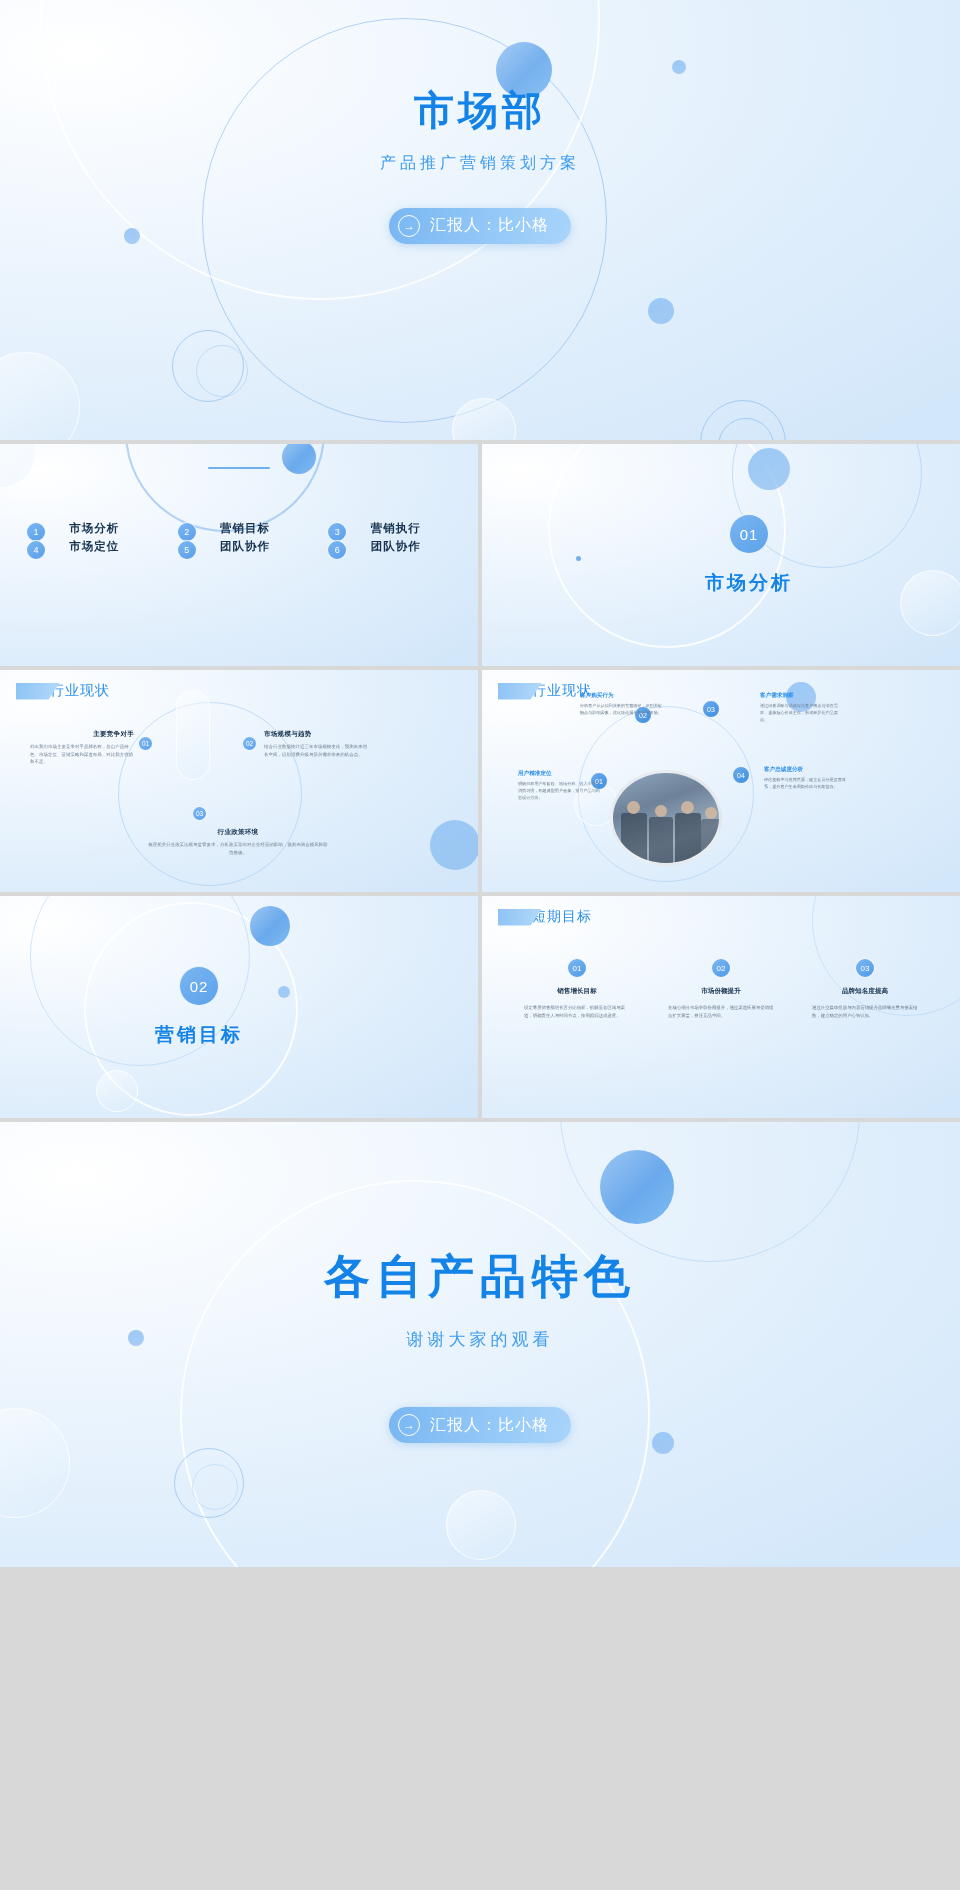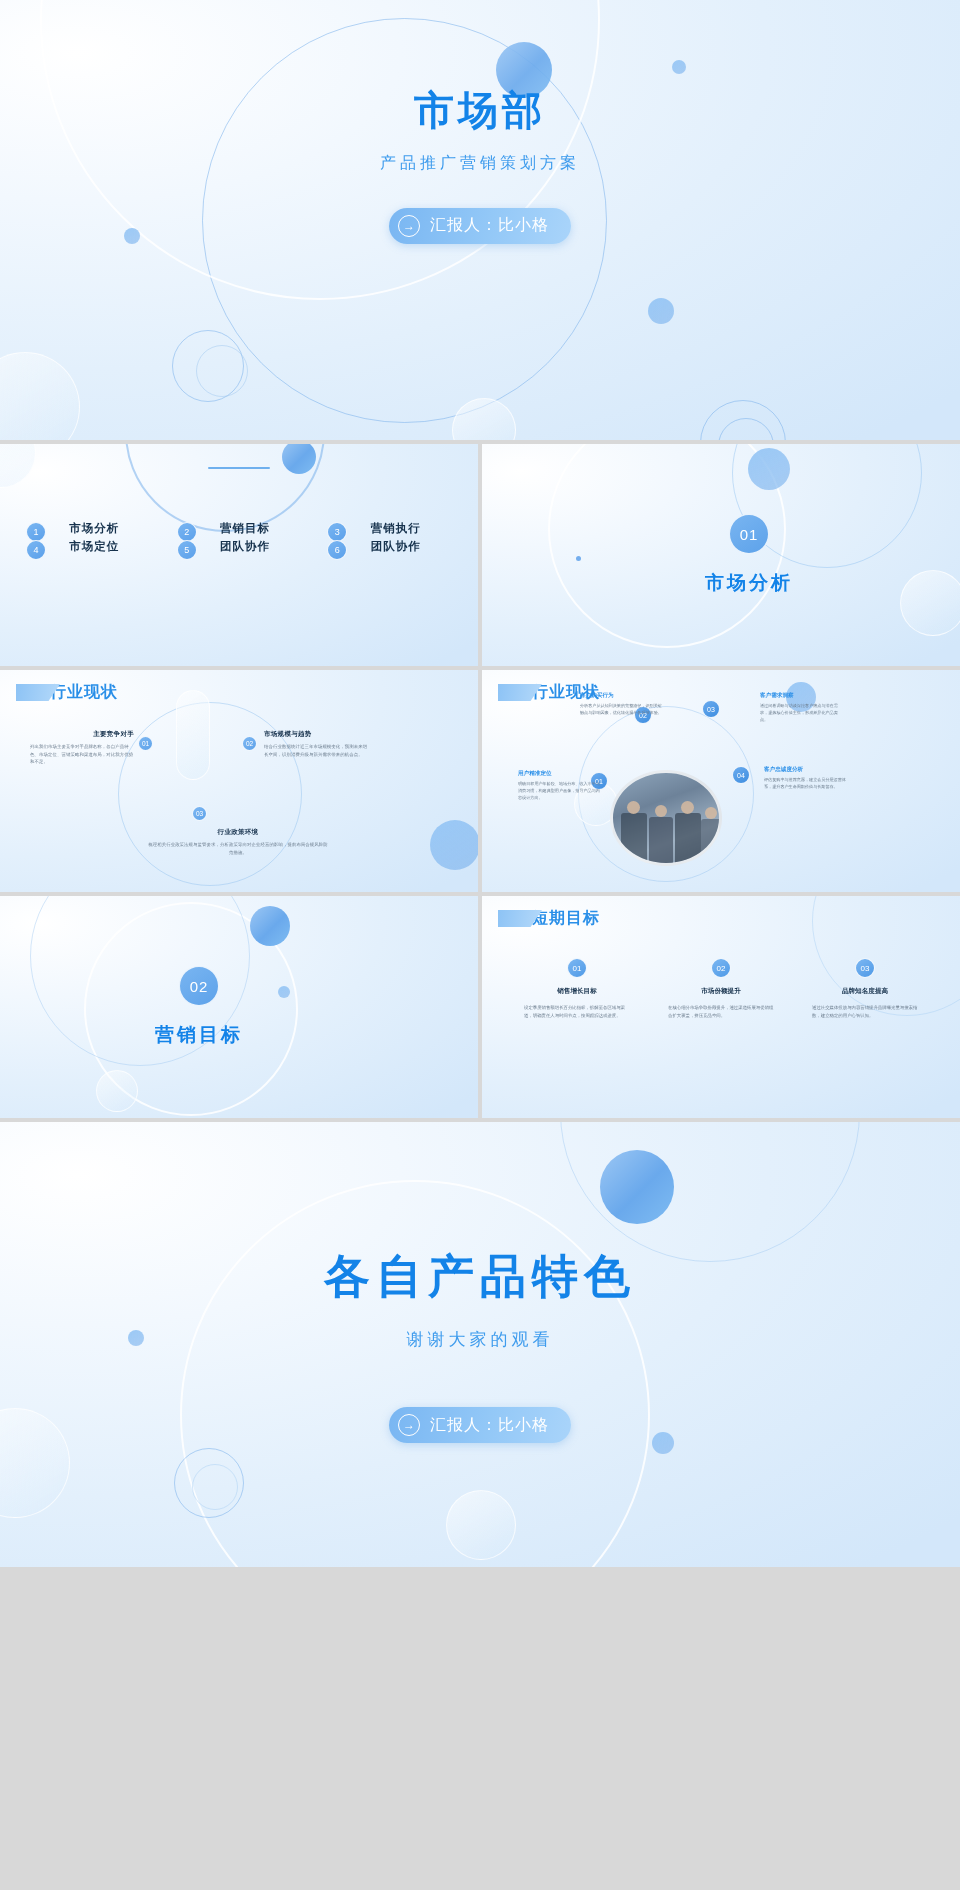--- a/index.html
+++ b/index.html
@@ -79,21 +79,21 @@
      background:linear-gradient(145deg,#79b5f1,#5da2ea); color:#fff;
      display:flex; align-items:center; justify-content:center; font-size:15px; letter-spacing:1px;
      border:1.5px solid rgba(255,255,255,.85); }
   .sec-title { margin-top:16px; font-size:19px; font-weight:700; color:#1383e8; letter-spacing:3px; }
 
   
   .tag { position:absolute; left:16px; top:12px; display:flex; align-items:center; }
   .tag .flag { width:44px; height:17px;
      background:linear-gradient(100deg,#8dc3f5,#b4d9fa);
      clip-path:polygon(0 0,100% 0,74% 100%,0 100%); }
-  .tag .tlabel { margin-left:-10px; font-size:16px; font-weight:700; color:#2a8fe8; letter-spacing:1px; }
+  .tag .tlabel { margin-left:-10px; font-size:14px; font-weight:400; color:#2a8fe8; letter-spacing:1px; }
 
   
   .s3-item { position:absolute; width:104px; }
   .s3-item h4 { font-size:6.5px; color:#17324d; font-weight:700; margin-bottom:4px; letter-spacing:.3px; }
   .s3-item p { font-size:4.4px; line-height:1.75; color:#6a7b8c; letter-spacing:.1px; }
   .s3-badge { position:absolute; width:15px; height:15px; border-radius:50%;
      background:linear-gradient(145deg,#7cb7f2,#5fa3ea); color:#fff; font-size:6.5px;
      display:flex; align-items:center; justify-content:center; border:1px solid rgba(255,255,255,.9); }
 
   

